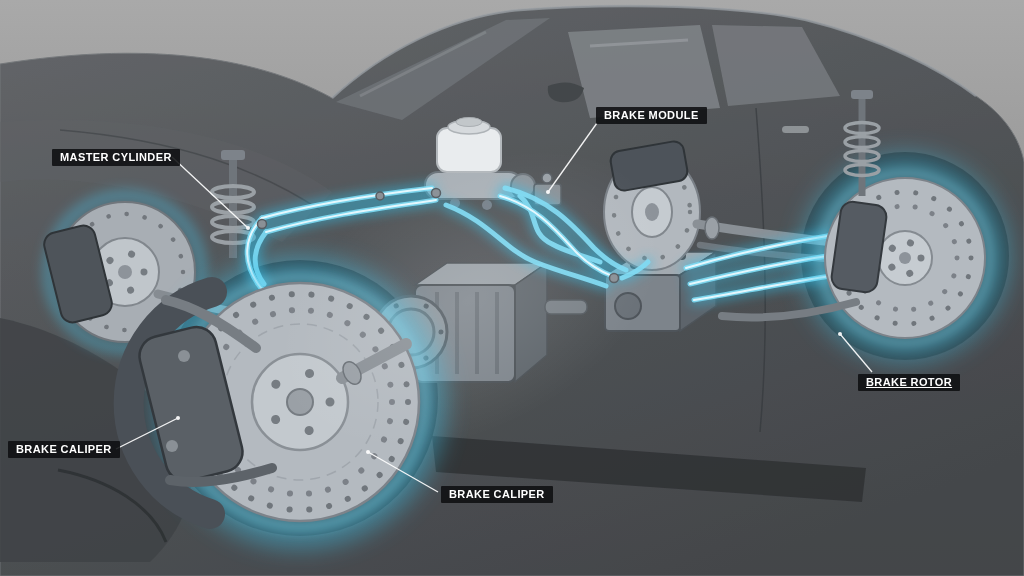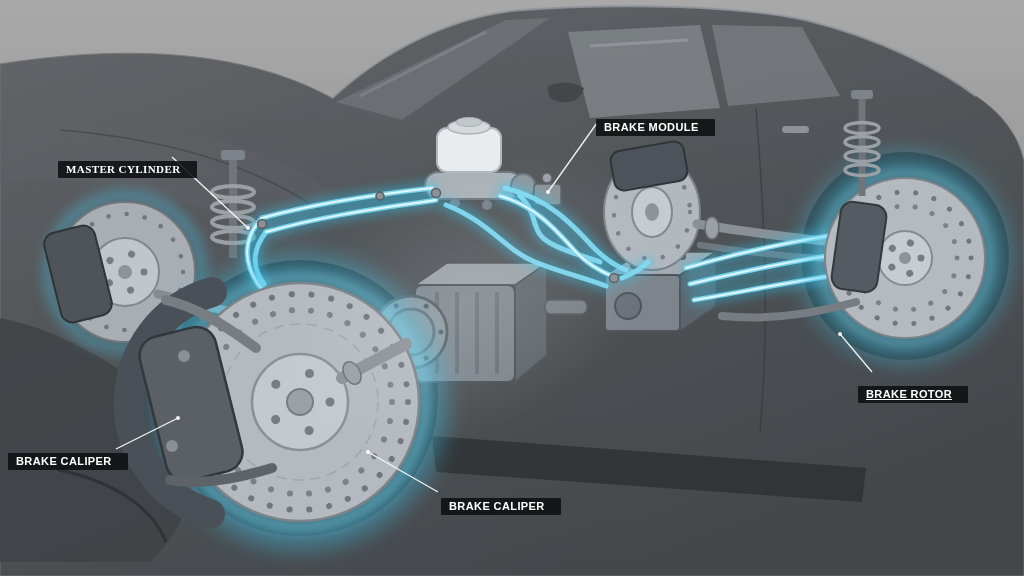--- a/index.html
+++ b/index.html
@@ -10,27 +10,26 @@
   }
   .stage{position:absolute;inset:0;width:1024px;height:576px;}
   svg{display:block;}
   .label{
     position:absolute;
     background:rgba(14,15,17,0.88);
     color:#ffffff;
     font-size:11px;
     font-weight:bold;
     letter-spacing:0.4px;
-    padding:2px 16px 3px 8px;
+    padding:2px 8px 3px 8px;
     white-space:nowrap;
     border-radius:1px;
     text-transform:uppercase;
-    margin-top:12px;
   }
-  .label-master-cylinder{left:58px;top:149px;font-family:Liberation Serif, serif;}
+  .label-master-cylinder{left:52px;top:149px;}
   .label-brake-module{left:596px;top:107px;}
   .label-brake-caliper-rear{left:8px;top:441px;}
   .label-brake-caliper-front{left:441px;top:486px;}
   .label-brake-rotor{left:858px;top:374px;text-decoration:underline;}
   .watermark-streak{
     position:absolute;left:260px;top:170px;width:420px;height:260px;
     background:radial-gradient(ellipse at center, rgba(255,255,255,0.14), rgba(255,255,255,0) 70%);
     transform:rotate(-28deg);
     pointer-events:none;
   }

